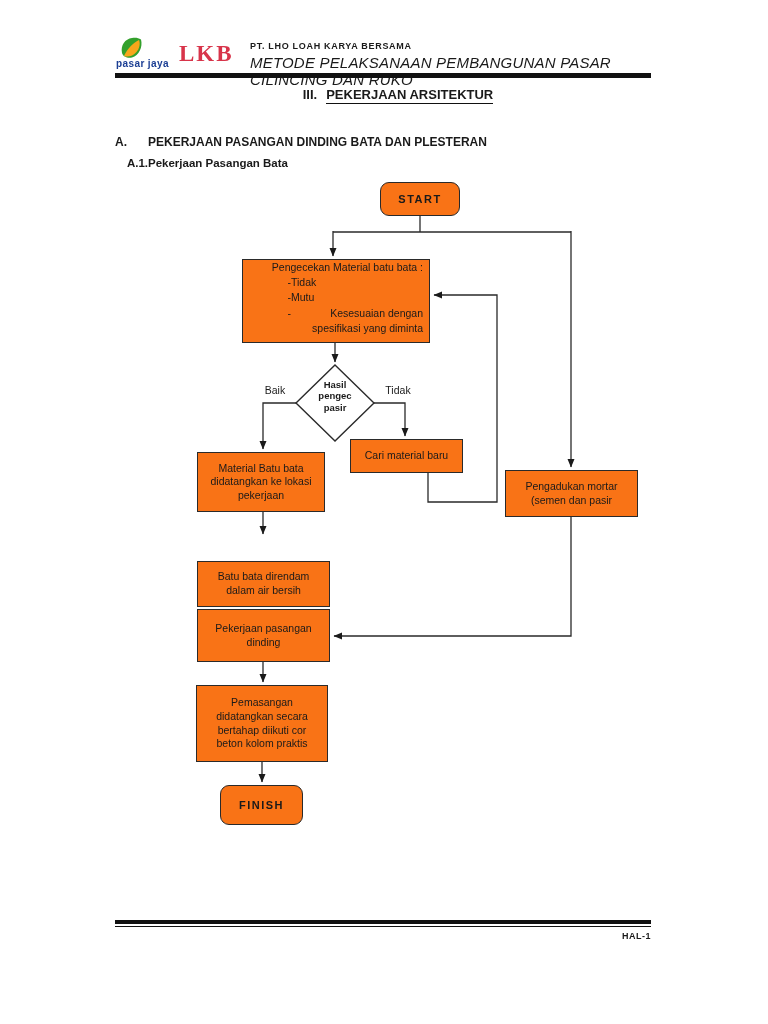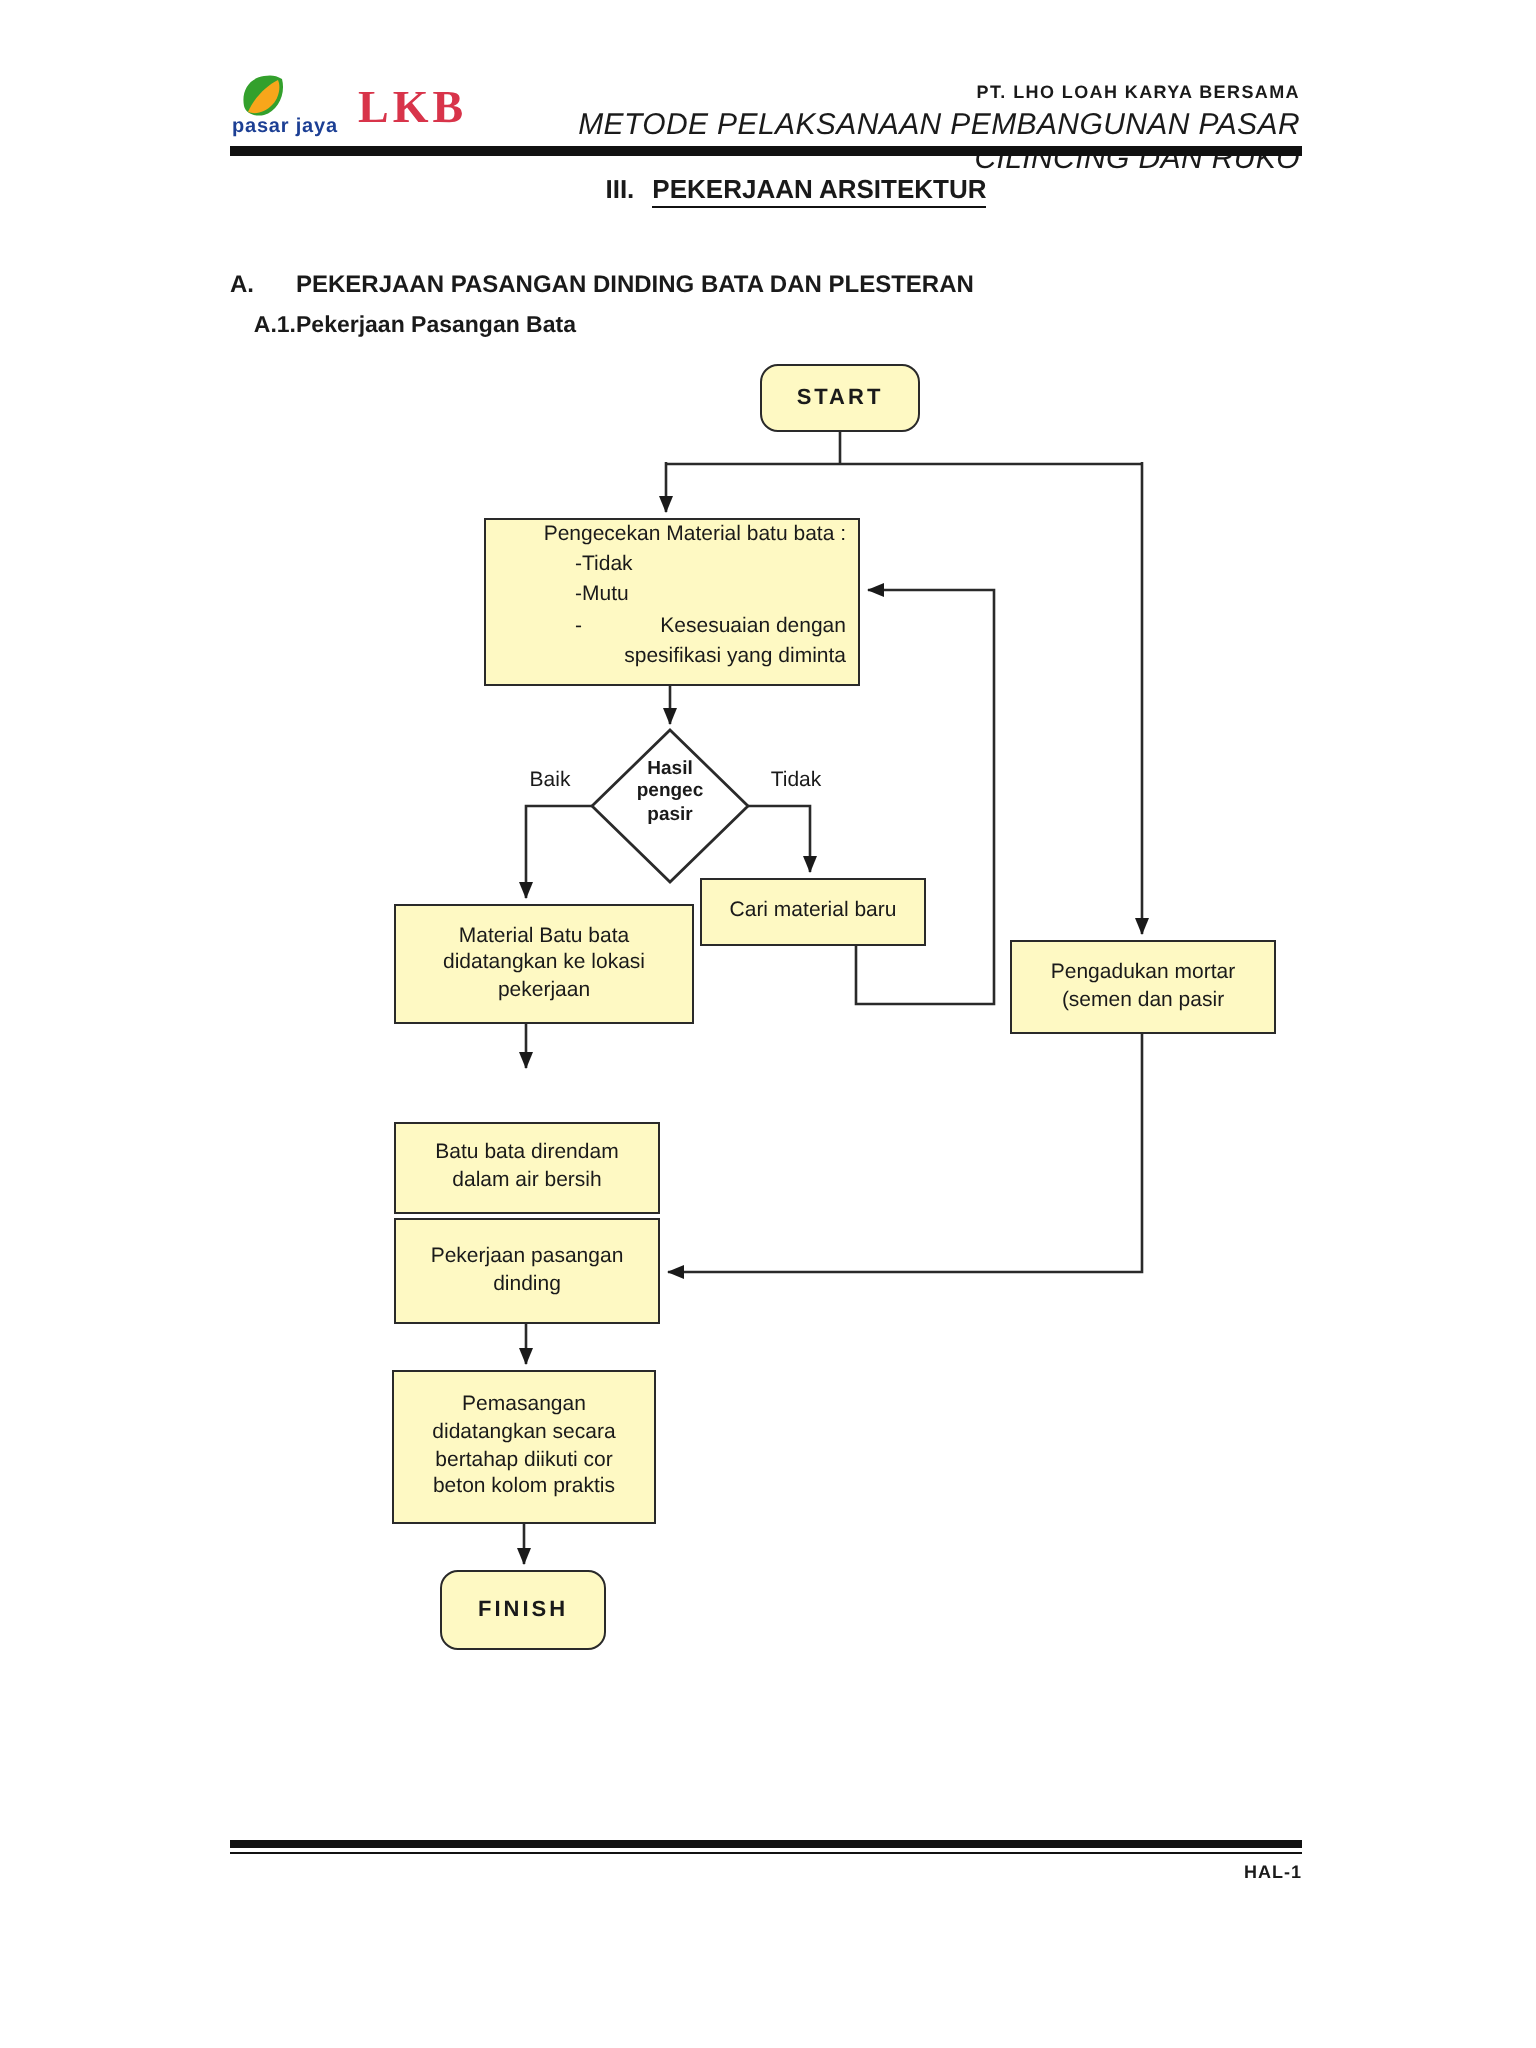--- a/index.html
+++ b/index.html
@@ -6,35 +6,35 @@
   .page {
     position:relative; width:768px; height:1024px; background:#ffffff;
     font-family:"Liberation Sans", sans-serif; color:#1a1a1a; overflow:hidden;
   }
   
   .logo-leaf { position:absolute; left:119px; top:37px; }
   .logo-pj-text { position:absolute; left:116px; top:58px; font-size:10px; font-weight:bold;
     color:#1c3f94; letter-spacing:0.4px; }
   .logo-lkb { position:absolute; left:179px; top:42px; font-family:"Liberation Serif", serif;
     font-weight:bold; font-size:23px; color:#d8344a; letter-spacing:2px; line-height:1; }
-  .company { position:absolute; left:250px; top:41px; width:400px; text-align:right; }
+  .company { position:absolute; left:250px; top:41px; width:400px; text-align:left; }
   .company-name { font-size:9px; font-weight:bold; letter-spacing:0.7px; }
   .company-doc  { font-size:15px; font-style:italic; margin-top:3px; letter-spacing:0.2px; }
   .header-rule { position:absolute; left:115px; top:73px; width:536px; height:4.5px; background:#111; }
   
   .chapter { position:absolute; left:0; top:87px; width:768px; text-align:center;
     font-weight:bold; font-size:13px; transform:translateX(14px); }
   .chapter .ul { border-bottom:1.7px solid #111; padding-bottom:1px; margin-left:9px; }
   .section   { position:absolute; left:115px; top:135px; font-weight:bold; font-size:12px; display:flex; }
   .section .num { width:33px; flex:none; }
   .subsection{ position:absolute; left:115px; top:157px; font-weight:bold; font-size:11.5px; display:flex; }
   .subsection .num { width:33px; flex:none;text-align:right; }
   
   .connectors { position:absolute; left:0; top:0; }
-  .box { position:absolute; box-sizing:border-box; border:1.4px solid #2a2a2a; background:#fef9c3;
+  .box { position:absolute; box-sizing:border-box; border:1.4px solid #2a2a2a; background:#f97316;
     display:flex; flex-direction:column; align-items:center; justify-content:center;
     text-align:center; font-size:10.5px; line-height:1.3; }
   .rounded { border-radius:9px; font-weight:bold; letter-spacing:1.5px; font-size:11px; }
   .check { display:block; text-align:right; padding:0 6px 4px 6px; line-height:1.45; }
   .check-item { display:flex; padding-left:22px; }
   .check-item .dash { width:20px; flex:none; }
   .diamond-text { position:absolute; left:302px; top:379px; width:66px; text-align:center;
     font-weight:bold; font-size:9.5px; line-height:1.2; }
   .branch-label { position:absolute; font-size:10.5px; text-align:center; }
   
@@ -120,21 +120,21 @@
   <div class="diamond-text">
     <div>Hasil</div>
     <div>pengec</div>
     <div>pasir</div>
   </div>
   <div class="branch-label" style="left:256px; top:384px; width:38px;">Baik</div>
   <div class="branch-label" style="left:377px; top:384px; width:42px;">Tidak</div>
 
   <div class="box" style="left:350px; top:439px; width:113px; height:34px;">Cari material baru</div>
 
-  <div class="box" style="left:197px; top:452px; width:150px; height:60px; padding:2px 6px;">Material Batu bata didatangkan ke lokasi pekerjaan</div>
+  <div class="box" style="left:197px; top:452px; width:128px; height:60px; padding:2px 6px;">Material Batu bata didatangkan ke lokasi pekerjaan</div>
 
   <div class="box" style="left:505px; top:470px; width:133px; height:47px;">
     <div>Pengadukan mortar</div>
     <div>(semen dan pasir</div>
   </div>
 
   <div class="box" style="left:197px; top:537px; width:133px; height:46px; padding:2px 10px;margin-top:24px;">Batu bata direndam dalam air bersih</div>
 
   <div class="box" style="left:197px; top:609px; width:133px; height:53px; padding:2px 14px;">Pekerjaan pasangan dinding</div>
 

